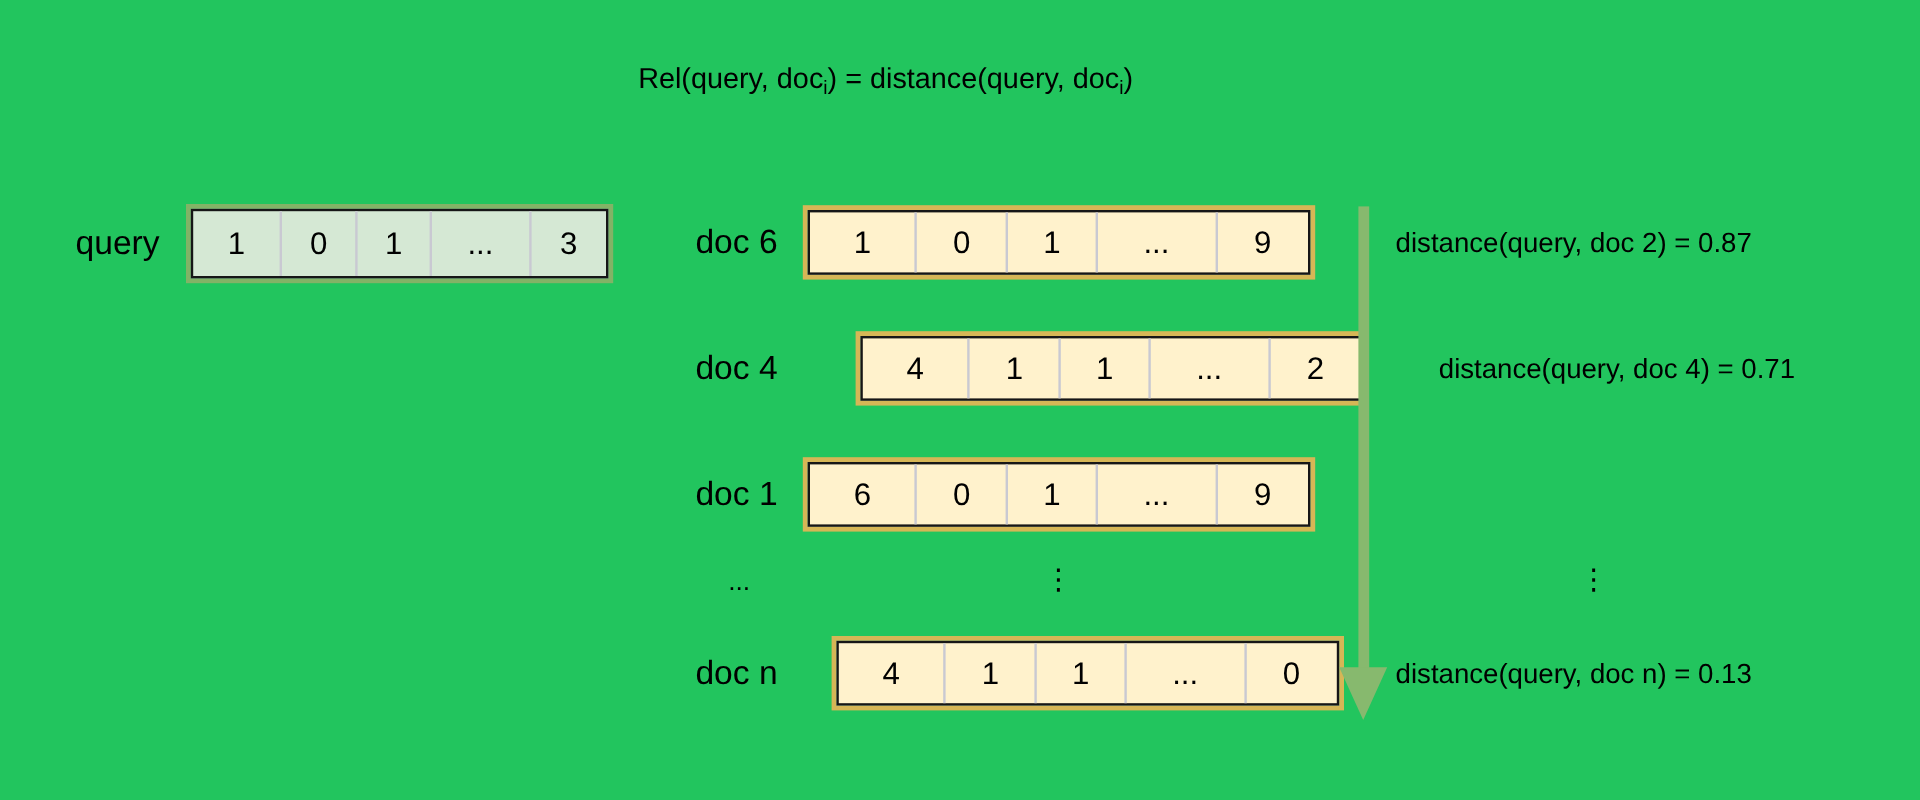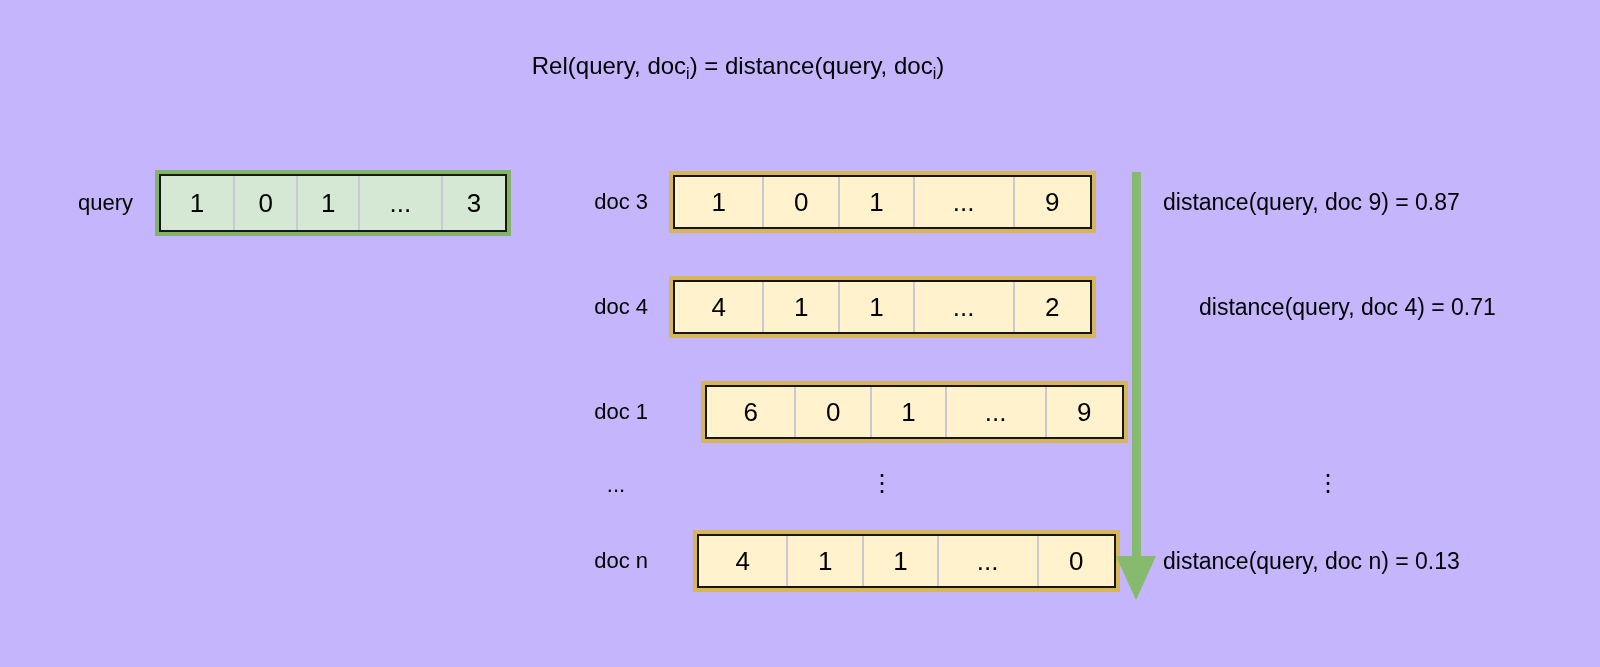--- a/index.html
+++ b/index.html
@@ -9,38 +9,38 @@
     --doc-border:#d6b656;
     --arrow-green:#87b96e;
     --divider:#c9c9d2;
     --ink:#000000;
   }
   *{box-sizing:border-box;margin:0;padding:0;}
   html,body{background:#ffffff;}
   .canvas{
     position:relative;
     width:1600px;height:667px;
-    background:#c4b5fd;
+    background:#22c55e;
     font-family:"Liberation Sans", sans-serif;
     color:var(--ink);
     overflow:hidden;
   }
   .formula{
     position:absolute;top:52px;left:738px;
     transform:translateX(-50%);
     font-size:24px;white-space:nowrap;
   }
   .formula .sub{
     font-size:16px;
     position:relative;top:5px;
   }
   .vec-row{position:absolute;display:flex;align-items:stretch;}
   .vec-label{
     display:flex;align-items:center;justify-content:flex-end;
-    font-size:22px;white-space:nowrap;
+    font-size:28px;white-space:nowrap;
   }
   .vec-outer{border-style:solid;border-width:4px;height:100%;}
   .vec-inner{
     border:2px solid #161616;
     display:flex;height:100%;width:100%;
   }
   .cell{
     display:flex;align-items:center;justify-content:center;
     font-size:26px;
   }
@@ -94,46 +94,46 @@
         <div class="cell f1">1</div>
         <div class="cell f2">0</div>
         <div class="cell f3">1</div>
         <div class="cell f4">...</div>
         <div class="cell f5">3</div>
       </div>
     </div>
   </div>
 
   <div class="vec-row doc-row" style="left:560px;top:171px;height:62px;">
-    <div class="vec-label">doc 3</div>
+    <div class="vec-label">doc 6</div>
     <div class="vec-outer">
       <div class="vec-inner">
         <div class="cell f1">1</div>
         <div class="cell f2">0</div>
         <div class="cell f3">1</div>
         <div class="cell f4">...</div>
         <div class="cell f5">9</div>
       </div>
     </div>
   </div>
 
-  <div class="vec-row doc-row" style="left:560px;top:276px;height:62px;">
+  <div class="vec-row doc-row" style="left:560px;top:276px;height:62px;gap:44px;">
     <div class="vec-label">doc 4</div>
     <div class="vec-outer">
       <div class="vec-inner">
         <div class="cell f1">4</div>
         <div class="cell f2">1</div>
         <div class="cell f3">1</div>
         <div class="cell f4">...</div>
         <div class="cell f5">2</div>
       </div>
     </div>
   </div>
 
-  <div class="vec-row doc-row" style="left:560px;top:381px;height:62px;gap:32px;">
+  <div class="vec-row doc-row" style="left:560px;top:381px;height:62px;">
     <div class="vec-label">doc 1</div>
     <div class="vec-outer">
       <div class="vec-inner">
         <div class="cell f1">6</div>
         <div class="cell f2">0</div>
         <div class="cell f3">1</div>
         <div class="cell f4">...</div>
         <div class="cell f5">9</div>
       </div>
     </div>
@@ -154,17 +154,17 @@
         <div class="cell f5">0</div>
       </div>
     </div>
   </div>
 
   <div>
     <div class="arrow-shaft"></div>
     <div class="arrow-head"></div>
   </div>
 
-  <div class="dist" style="top:187px;">distance(query, doc 9) = 0.87</div>
+  <div class="dist" style="top:187px;">distance(query, doc 2) = 0.87</div>
   <div class="dist" style="top:292px;margin-left:36px;">distance(query, doc 4) = 0.71</div>
   <div class="dist" style="top:546px;text-align:right;">distance(query, doc n) = 0.13</div>
 
 </div>
 
 </body></html>

